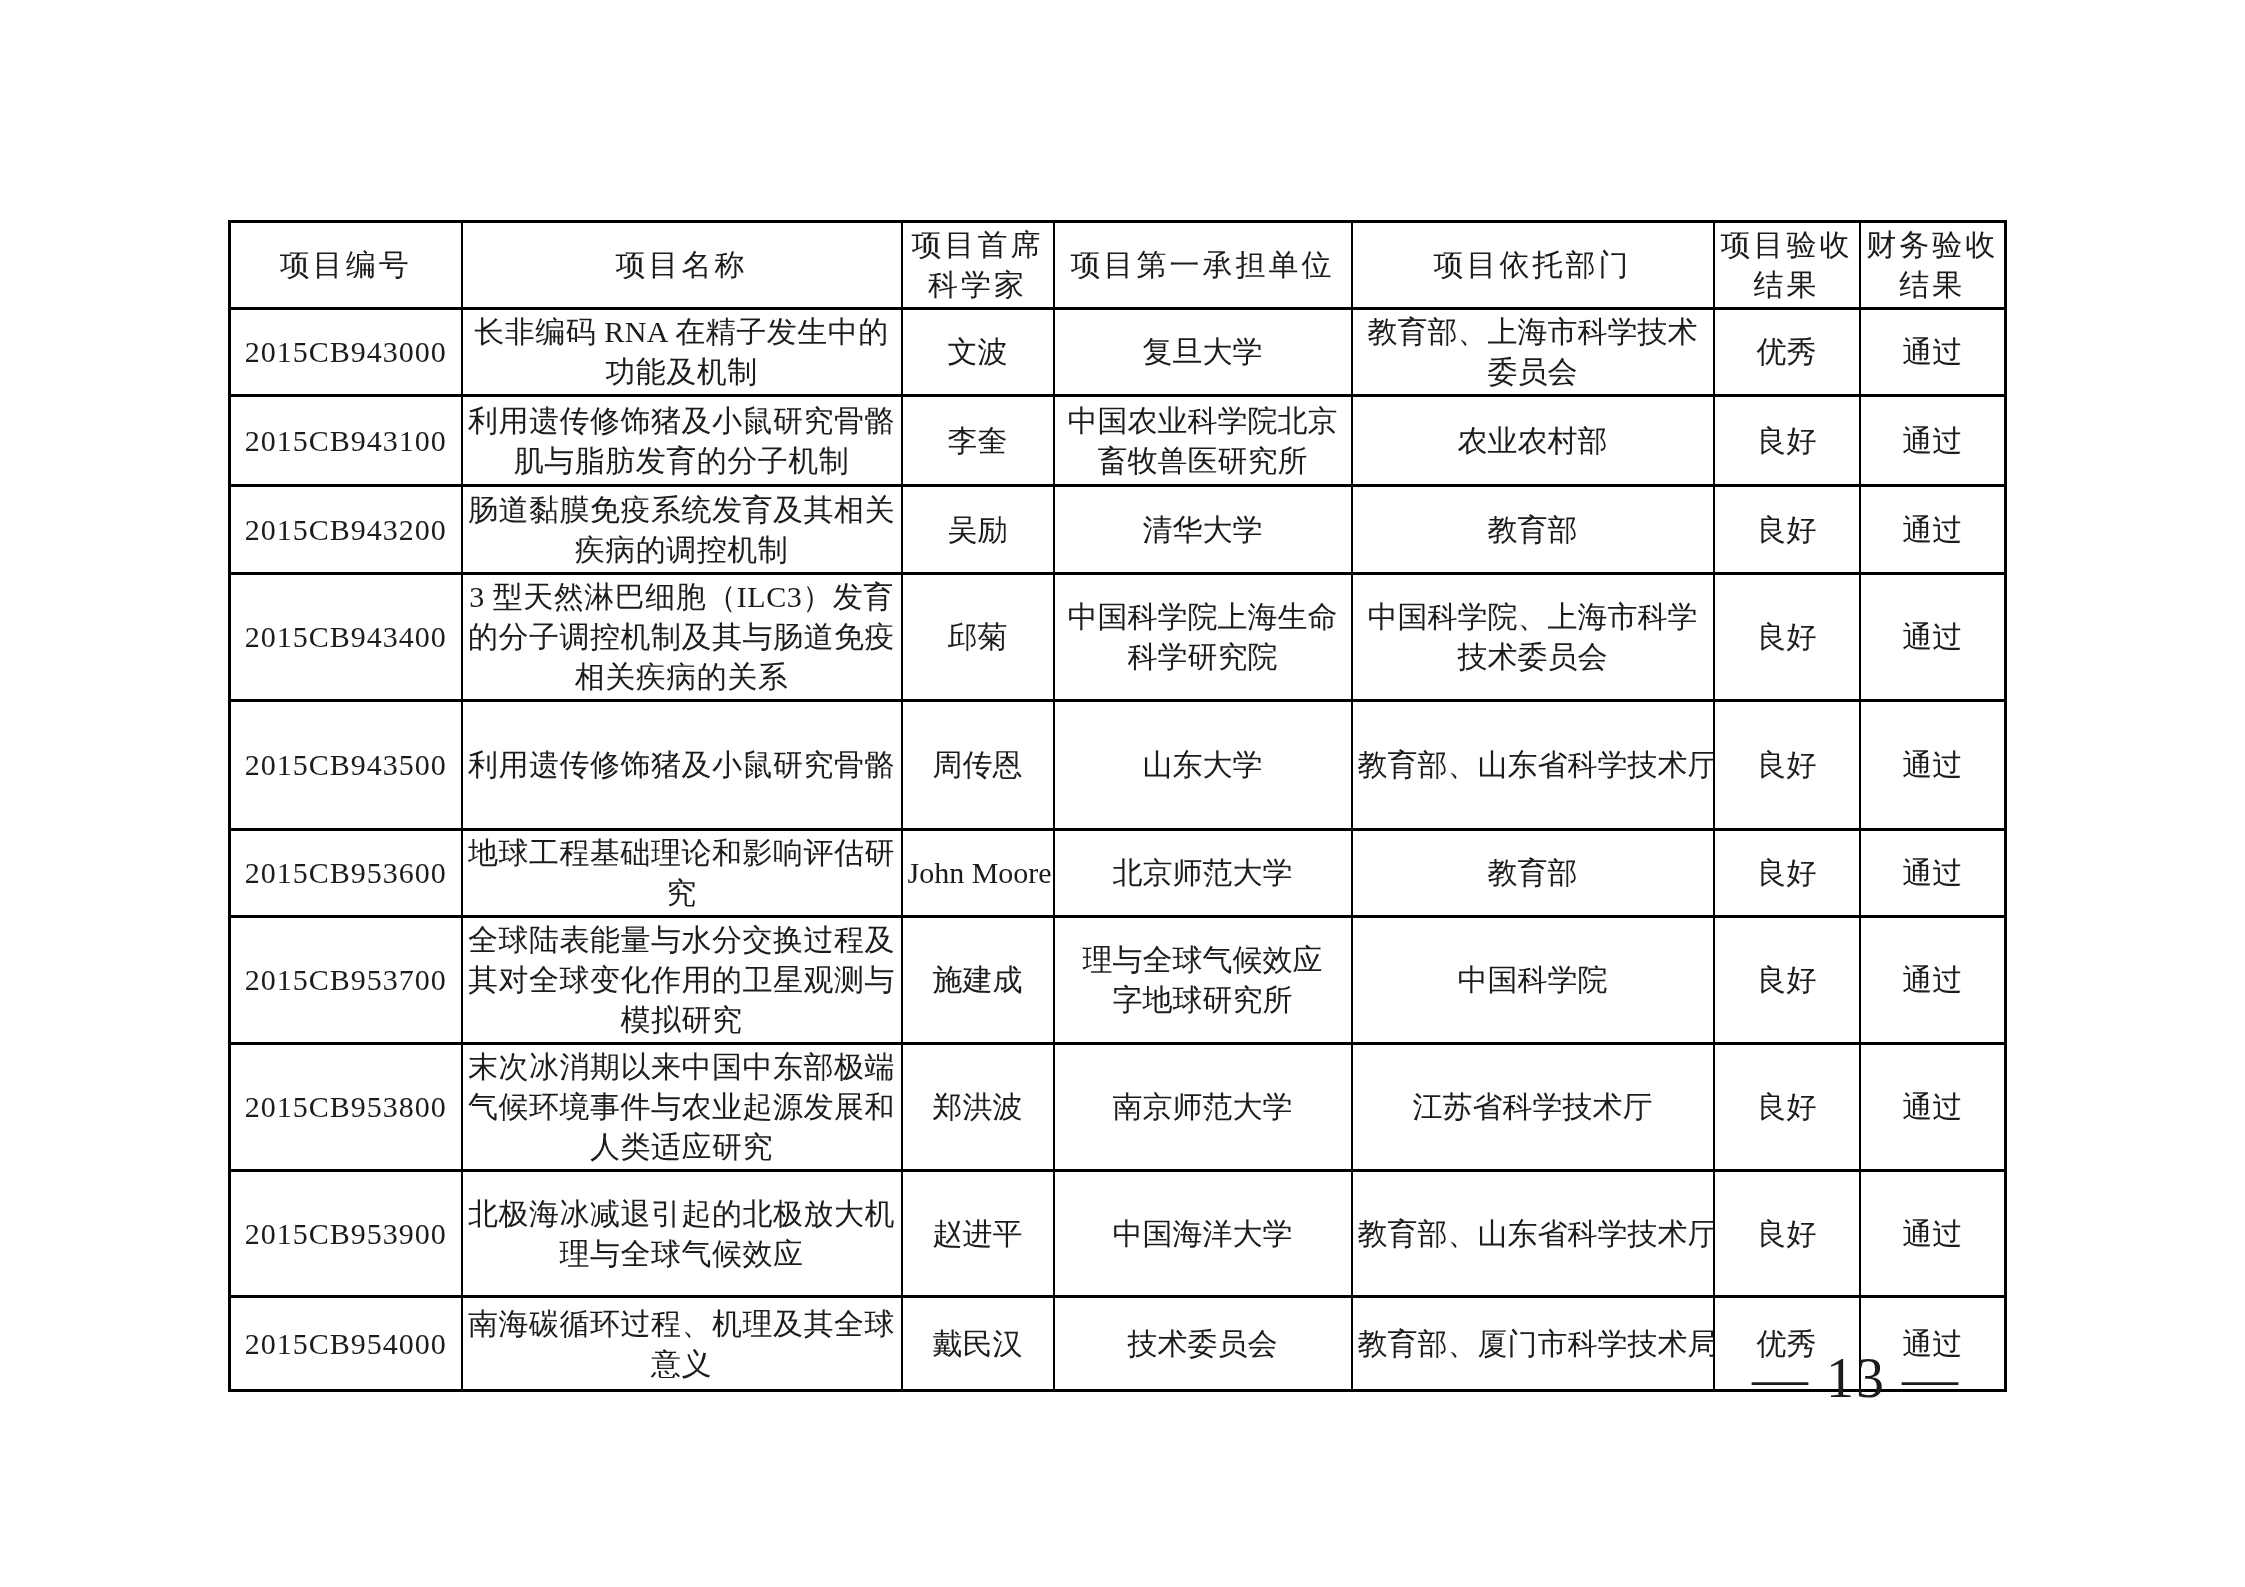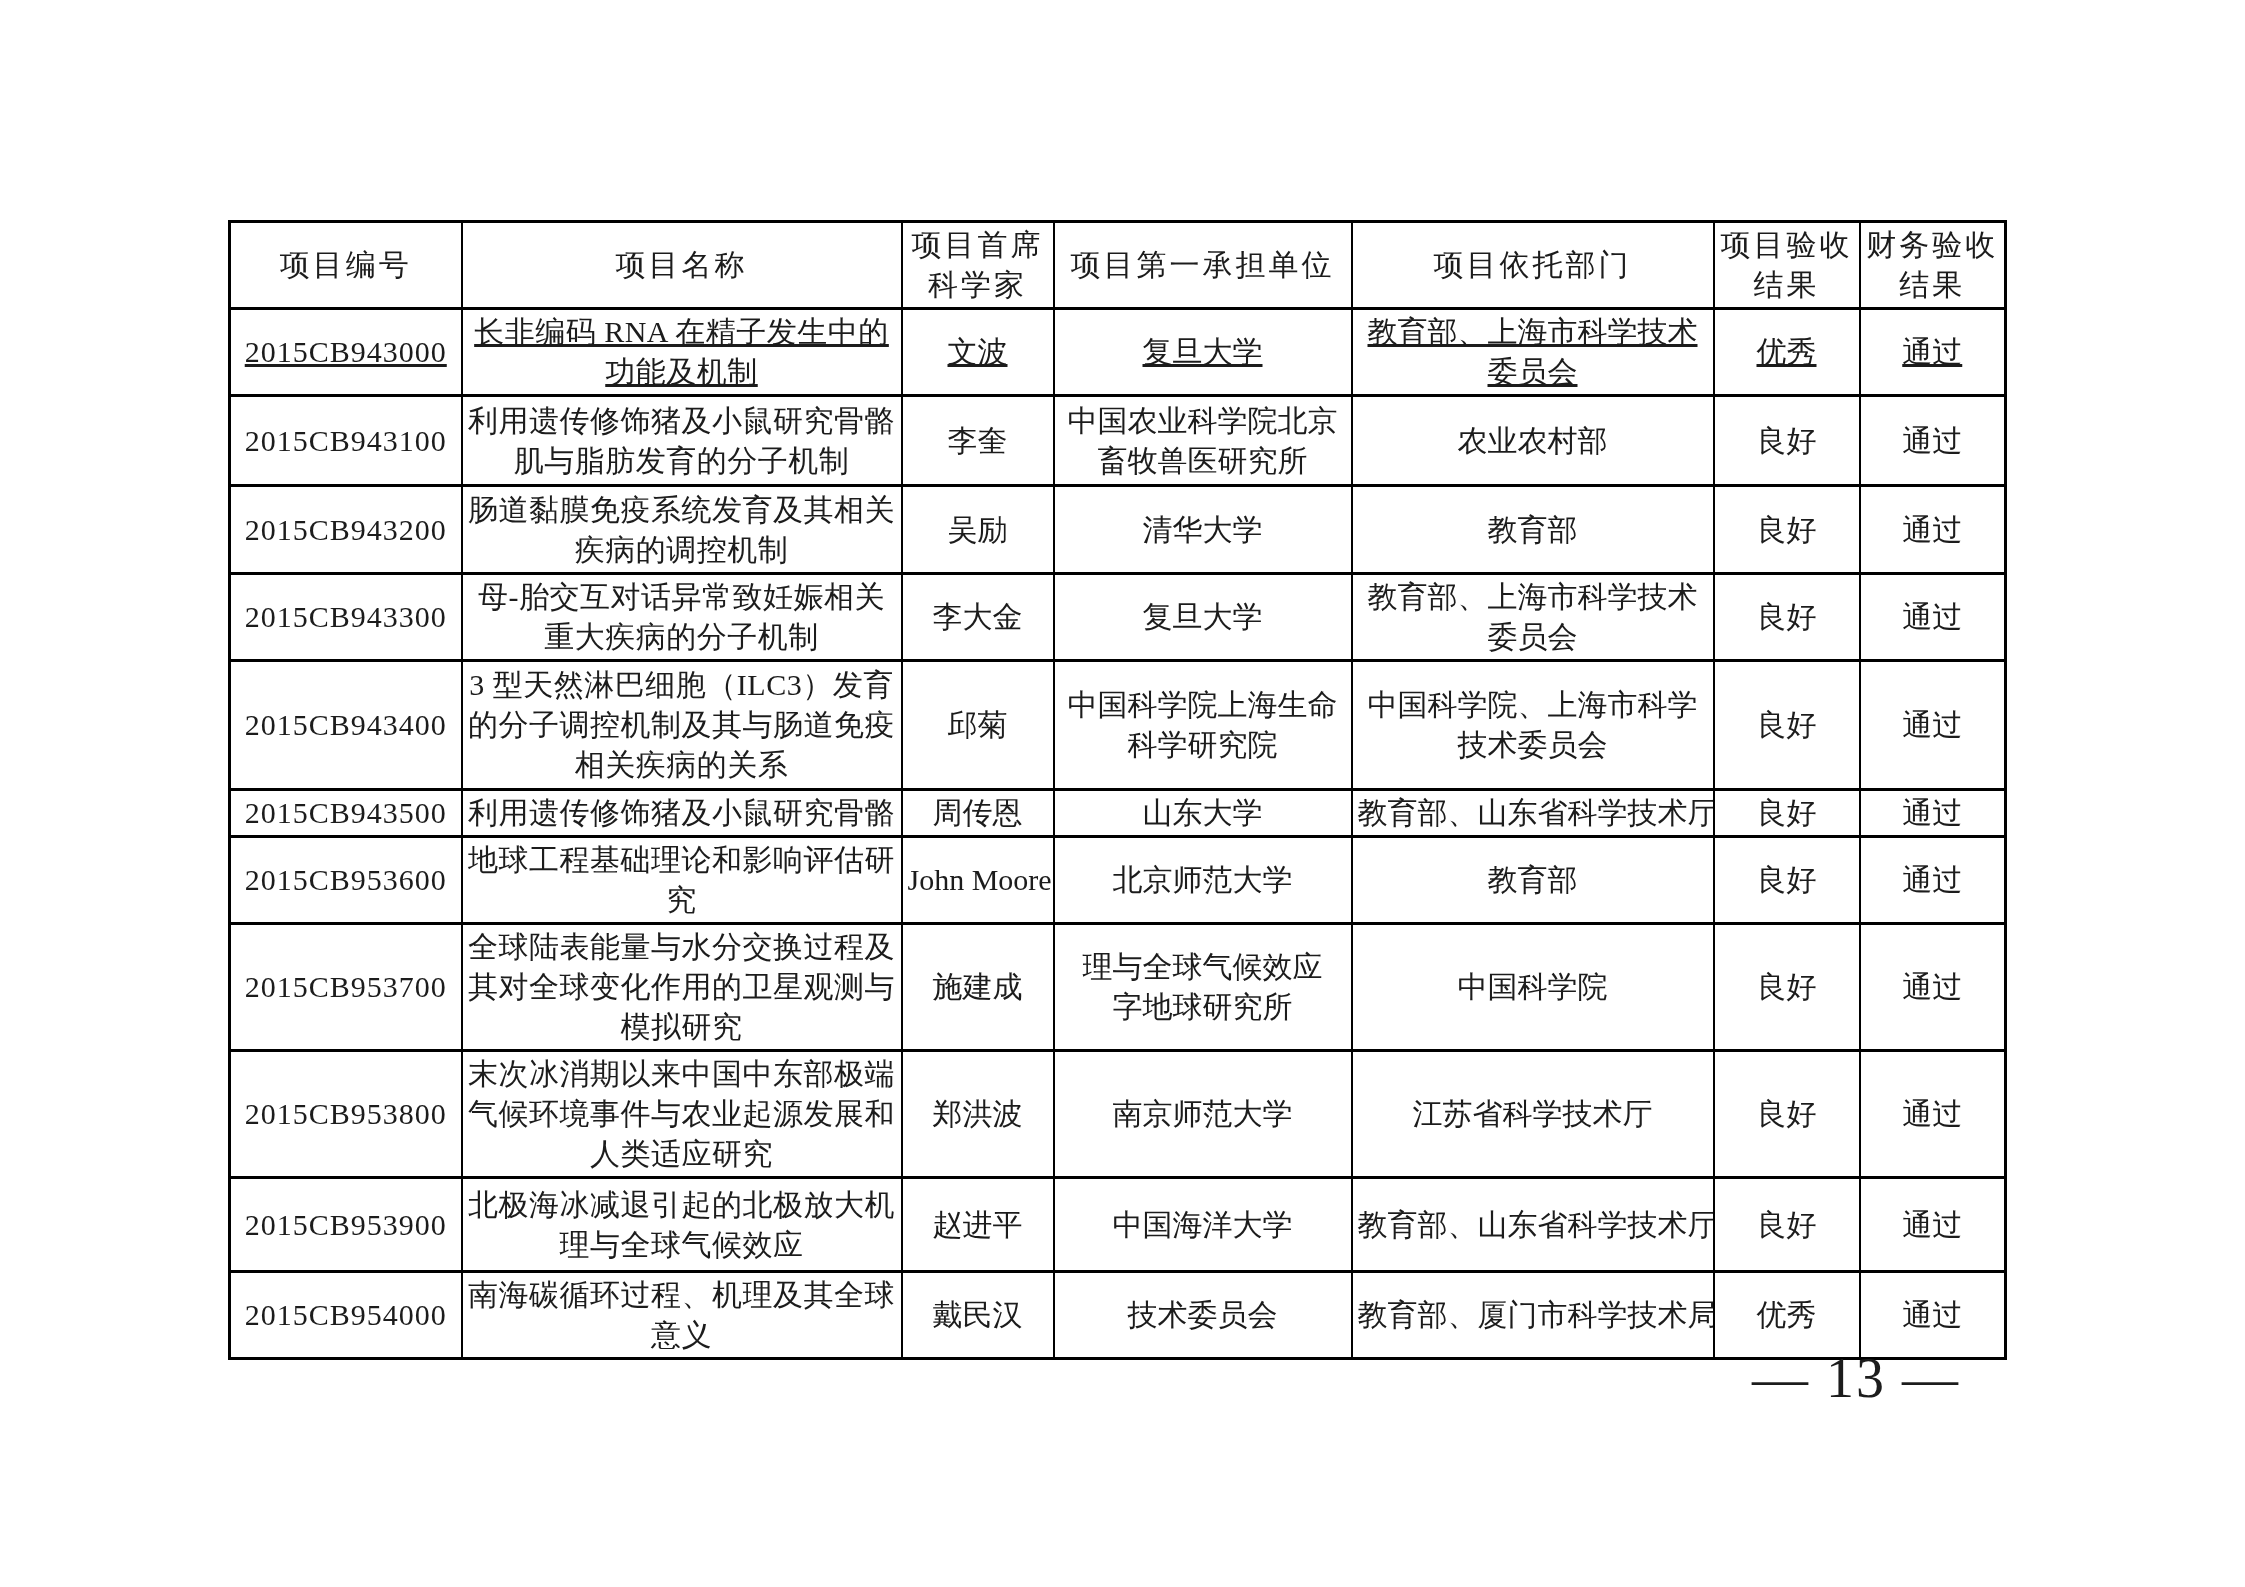--- a/index.html
+++ b/index.html
@@ -47,21 +47,21 @@
   }
   td.cell-name {
     text-align: left;
     letter-spacing: 0.5px;
   }
   td.cell-num {
     font-size: 33px;
     letter-spacing: 1px;
   }
   thead tr { height: 84px; }
-  tbody tr:nth-child(1)  { height: 85px; text-decoration: underline; }
+  tbody tr:nth-child(1)  { height: 85px; }
   tbody tr:nth-child(2)  { height: 90px; font-family: Liberation Serif, serif; }
   tbody tr:nth-child(3)  { height: 88px; }
   tbody tr:nth-child(4)  { height: 87px; }
   tbody tr:nth-child(5)  { height: 129px; }
   tbody tr:nth-child(6)  { height: 40px; }
   tbody tr:nth-child(7)  { height: 72px; }
   tbody tr:nth-child(8)  { height: 126px; }
   tbody tr:nth-child(9)  { height: 126px; }
   tbody tr:nth-child(10) { height: 94px; }
   tbody tr:nth-child(11) { height: 82px; }
@@ -132,31 +132,20 @@
         <td class="cell-num">2015CB943200</td>
         <td class="cell-name">肠道黏膜免疫系统发育及其相关
 疾病的调控机制</td>
         <td>吴励</td>
         <td>清华大学</td>
         <td>教育部</td>
         <td>良好</td>
         <td>通过</td>
       </tr>
       <tr>
-        <td class="cell-num">2015CB943300</td>
-        <td class="cell-name">母-胎交互对话异常致妊娠相关
-重大疾病的分子机制</td>
-        <td>李大金</td>
-        <td>复旦大学</td>
-        <td>教育部、上海市科学技术
-委员会</td>
-        <td>良好</td>
-        <td>通过</td>
-      </tr>
-      <tr>
         <td class="cell-num">2015CB943400</td>
         <td class="cell-name">3 型天然淋巴细胞（ILC3）发育
 的分子调控机制及其与肠道免疫
 相关疾病的关系</td>
         <td>邱菊</td>
         <td>中国科学院上海生命
 科学研究院</td>
         <td>中国科学院、上海市科学
 技术委员会</td>
         <td>良好</td>

